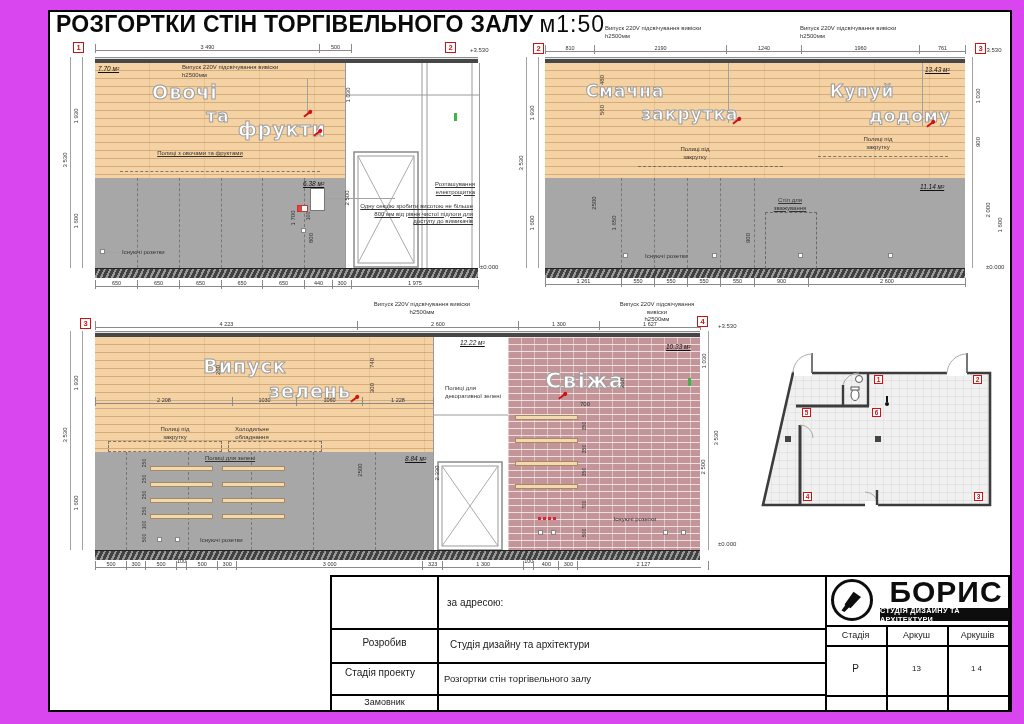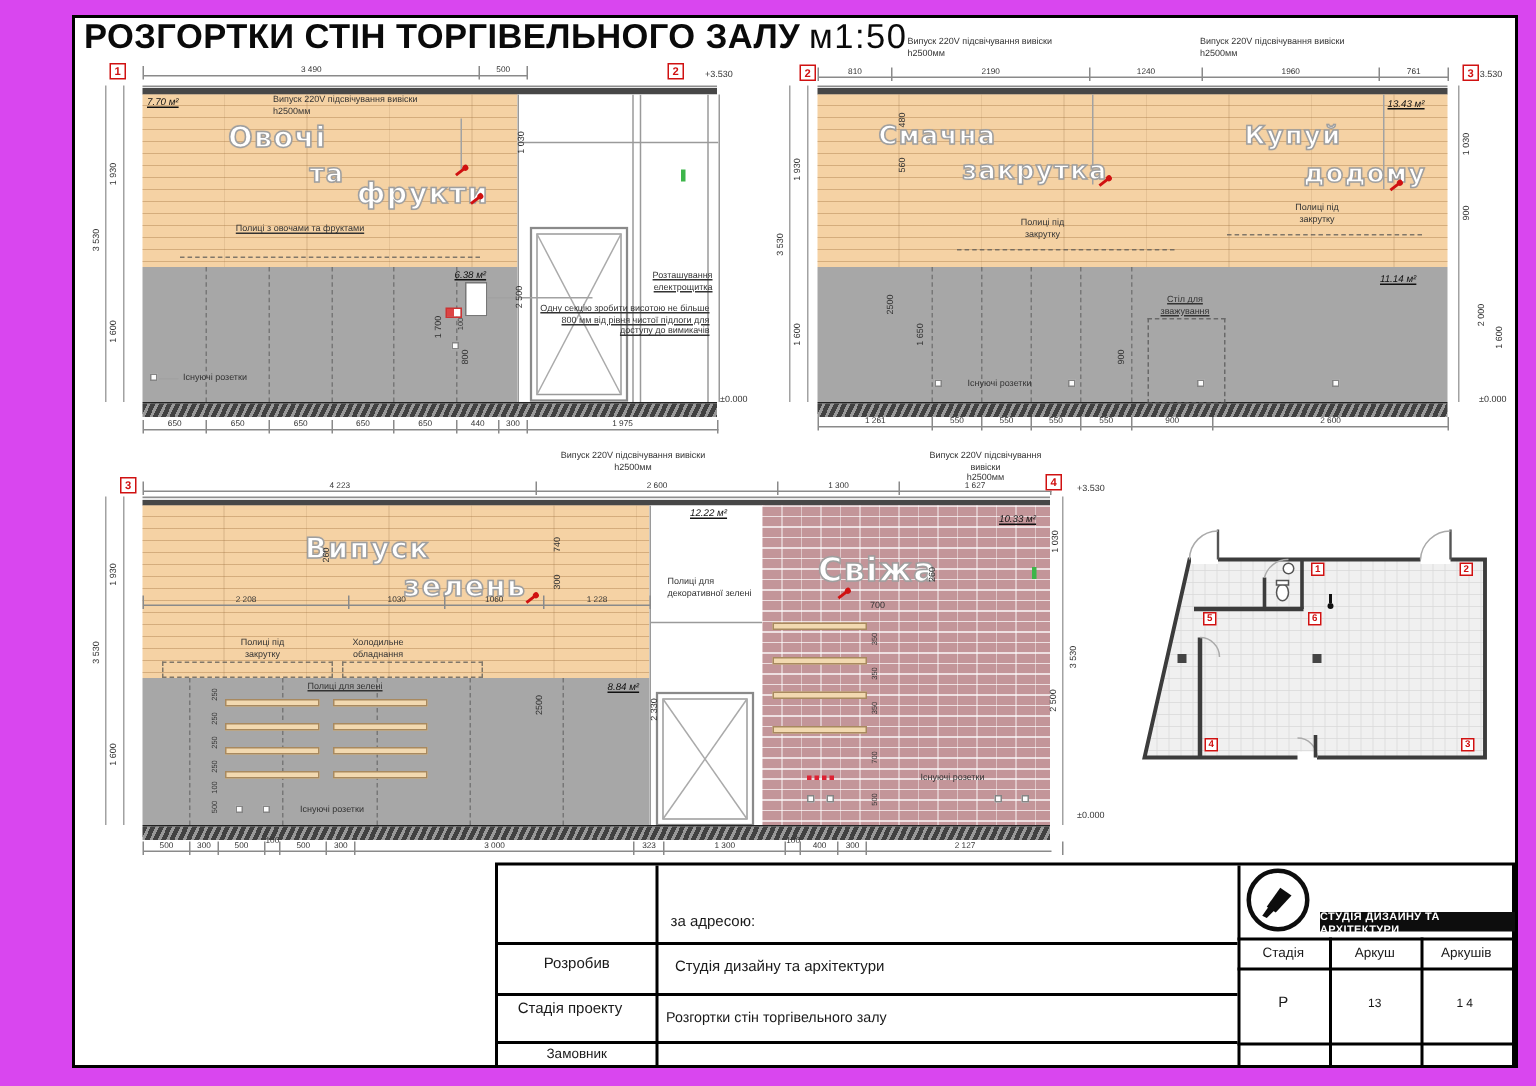--- a/index.html
+++ b/index.html
@@ -418,33 +418,34 @@
     <div class="vl" style="left:493px;top:0;height:133px"></div>
     <div class="hl" style="left:0;top:51px;width:493px"></div>
     <div class="hl" style="left:0;top:85px;width:493px"></div>
     <div class="hl" style="left:0;top:117px;width:493px"></div>
     <div class="hl" style="left:493px;top:48px;width:183px"></div>
     <div class="hl" style="left:493px;top:68px;width:183px"></div>
     <div class="hl" style="left:493px;top:118px;width:183px"></div>
     <div class="vl" style="left:554px;top:48px;height:85px"></div>
     <div class="vl" style="left:615px;top:48px;height:85px"></div>
 
-    <div class="tbl" style="left:115px;top:32px;font-size:10px">за адресою:</div>
+    <div class="tbl" style="left:115px;top:20px;font-size:10px">за адресою:</div>
     <div class="tbl" style="left:0;top:60px;width:105px;text-align:center">Розробив</div>
     <div class="tbl" style="left:118px;top:62px">Студія дизайну та архітектури</div>
     <div class="tbl" style="left:0;top:90px;width:96px;text-align:center;white-space:normal;line-height:1.2">Стадія проекту</div>
     <div class="tbl" style="left:112px;top:96px;font-size:9.5px">Розгортки стін торгівельного залу</div>
     <div class="tbl" style="left:0;top:120px;width:105px;text-align:center;font-size:9px">Замовник</div>
 
     <div class="brand-circle" style="left:499px;top:2px">
       <svg width="30" height="30" viewBox="0 0 40 40">
         <path d="M10 26 L22 9 L32 16 L18 31 Z" fill="#0d0d0d"></path>
         <path d="M6 34 L13 24 L18 28 L10 36 Z" fill="#0d0d0d"></path>
       </svg>
     </div>
+    <div class="brand-name" style="left:550px;top:-2px;width:128px;text-align:center">БОРИС</div>
     <div class="brand-band" style="left:548px;top:31px;width:130px;height:13px">СТУДІЯ ДИЗАЙНУ ТА АРХІТЕКТУРИ</div>
 
     <div class="tbl" style="left:493px;top:53px;width:61px;text-align:center;font-size:9px">Стадія</div>
     <div class="tbl" style="left:554px;top:53px;width:61px;text-align:center;font-size:9px">Аркуш</div>
     <div class="tbl" style="left:615px;top:53px;width:61px;text-align:center;font-size:9px">Аркушів</div>
     <div class="tbl" style="left:493px;top:86px;width:61px;text-align:center;font-size:10px">Р</div>
     <div class="tbl" style="left:554px;top:87px;width:61px;text-align:center;font-size:8px">13</div>
     <div class="tbl" style="left:615px;top:87px;width:61px;text-align:center;font-size:8px;letter-spacing:2px">14</div>
   </div>
 </div>

